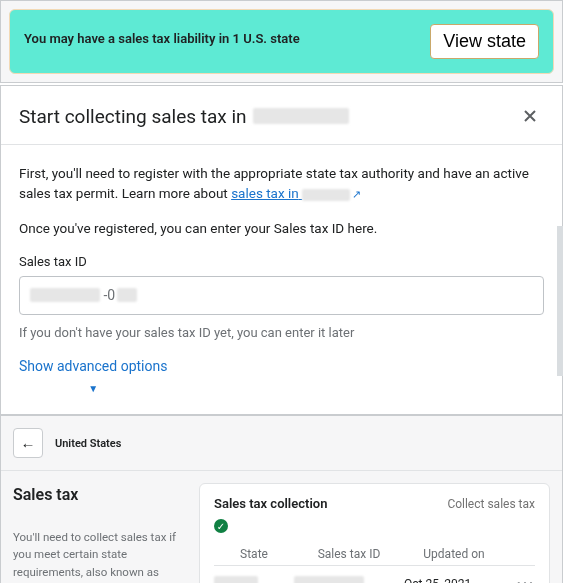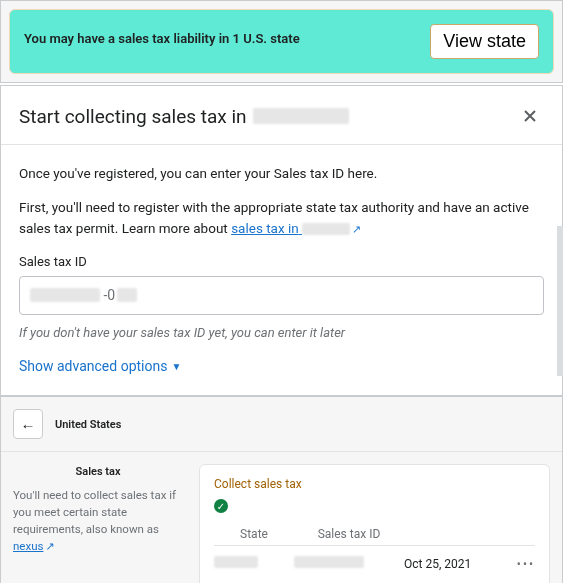--- a/index.html
+++ b/index.html
@@ -72,22 +72,22 @@
     .field-label { font-size: 13px; margin-bottom: 4px; display: block; }
     .text-input {
       width: 100%;
       border: 1px solid #bfc3c7;
       border-radius: 4px;
       padding: 8px 10px;
       font-size: 14px;
       margin-bottom: 8px;
       display:flex; align-items:center;
     }
-    .hint { color: #6d7175; font-size: 13px; margin-bottom: 14px; font-style: italic; }
-    .adv { color: #1a73cc; font-size: 14px; cursor: pointer; display: inline-flex; align-items: center; gap: 4px; }
+    .hint { color: #6d7175; font-size: 13px; margin-bottom: 14px; }
+    .adv { color: #1a73cc; font-size: 14px; cursor: pointer; display: inline-flex; align-items: center; gap: 4px; flex-direction: column; }
     .caret { font-size: 10px; color:#1a73cc; }
     .side-sliver {
       position: absolute; right: -1px; top: 140px; width: 6px; height: 150px;
       background: #d9dde0;
     }
     
     .settings {
       border: 1px solid #c9cccf;
       background: #f6f6f7;
     }
@@ -105,32 +105,32 @@
       display: flex; align-items: center; justify-content: center;
       cursor: pointer; font-size: 15px;
     }
     .settings-title { font-weight: 600; font-size: 11px; }
     .settings-body {
       display: flex;
       padding: 12px;
       gap: 16px;
     }
     .left-col { width: 170px; font-size: 11.5px; color: #6d7175; line-height: 1.5; }
-    .left-col .lbl { font-weight: 600; color: #202223; font-size: 11px; margin-bottom: 6px; text-align: center; }
+    .left-col .lbl { font-weight: 600; color: #202223; font-size: 16px; margin-bottom: 22px; }
     .left-col p { margin-bottom: 18px; }
     .card {
       flex: 1;
       background: #fff;
       border: 1px solid #e1e3e5;
       border-radius: 6px;
       padding: 12px 14px;
     }
     .card-head { display: flex; align-items: center; margin-bottom: 8px; }
     .card-title { font-size: 13px; font-weight: 600; flex: 1; }
-    .link-sm { color: #a16207; font-size: 12px; cursor: pointer; }
+    .link-sm { color: #737373; font-size: 12px; cursor: pointer; }
     .status-row { display: flex; align-items: center; gap: 6px; font-size: 12px; margin-bottom: 10px; }
     .check-ic {
       width: 14px; height: 14px; border-radius: 50%;
       background: #108043; color: #fff;
       display: inline-flex; align-items: center; justify-content: center;
       font-size: 10px;
     }
     .tbl { width: 100%; font-size: 12px; }
     .tbl-h { display: flex; color: #6d7175; padding: 4px 0; border-bottom: 1px solid #e1e3e5; text-align: center; }
     .tbl-r { display: flex; align-items: center; padding: 10px 0; }
@@ -158,25 +158,25 @@
       <span>Start collecting sales tax in</span>
       <span class="redact lg"></span>
     </div>
     <div class="close-btn">
       <svg width="18" height="18" viewBox="0 0 18 18">
           <path d="M4 4 L14 14 M14 4 L4 14" stroke="#5c5f62" stroke-width="2" fill="none"></path>
         </svg>
     </div>
   </div>
   <div class="modal-body">
-    <p>Once you've registered, you can enter your Sales tax ID here.</p>
     <p>
       <span>First, you'll need to register with the appropriate state tax authority and have an active sales tax permit. Learn more about </span>
       <a class="link"><span>sales tax in</span> <span class="redact sm" style="vertical-align:middle"></span></a><span class="ext-icon">↗</span>
     </p>
+    <p>Once you've registered, you can enter your Sales tax ID here.</p>
     <label class="field-label">Sales tax ID</label>
     <div class="text-input">
       <span class="redact" style="width:70px;height:14px"></span>
       <span style="color:#6d7175">&nbsp;-0</span>
       <span class="redact" style="width:20px;height:14px;margin-left:2px"></span>
     </div>
     <div class="hint">If you don't have your sales tax ID yet, you can enter it later</div>
     <div class="adv">
       <span>Show advanced options</span>
       <span class="caret">▼</span>
@@ -195,29 +195,31 @@
     <div class="left-col">
       <div class="lbl">Sales tax</div>
       <p>
         <span>You'll need to collect sales tax if you meet certain state requirements, also known as </span>
         <a class="link">nexus</a><span class="ext-icon">↗</span>
       </p>
 
     </div>
     <div class="card">
       <div class="card-head">
+        <div class="card-title">Sales tax collection</div>
         <a class="link-sm">Collect sales tax</a>
       </div>
       <div class="status-row">
         <span class="check-ic">✓</span>
       </div>
       <div class="tbl">
         <div class="tbl-h">
           <div class="col-a">State</div>
           <div class="col-b">Sales tax ID</div>
+          <div class="col-c">Updated on</div>
           <div class="col-d"></div>
         </div>
         <div class="tbl-r">
           <div class="col-a"><span class="redact" style="width:44px;height:12px"></span></div>
           <div class="col-b"><span class="redact" style="width:70px;height:12px"></span></div>
           <div class="col-c">Oct 25, 2021</div>
           <div class="col-d">•••</div>
         </div>
       </div>
     </div>

